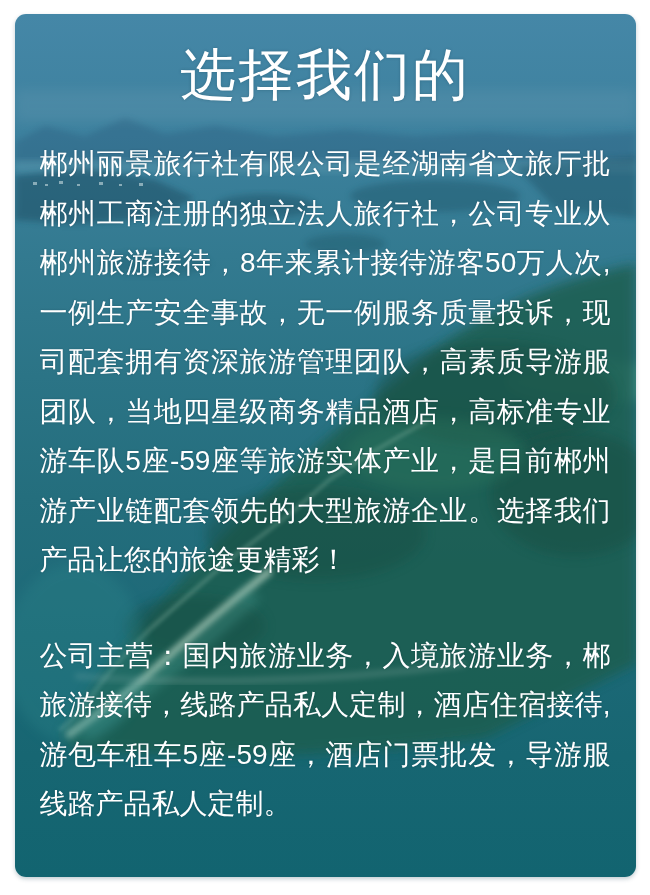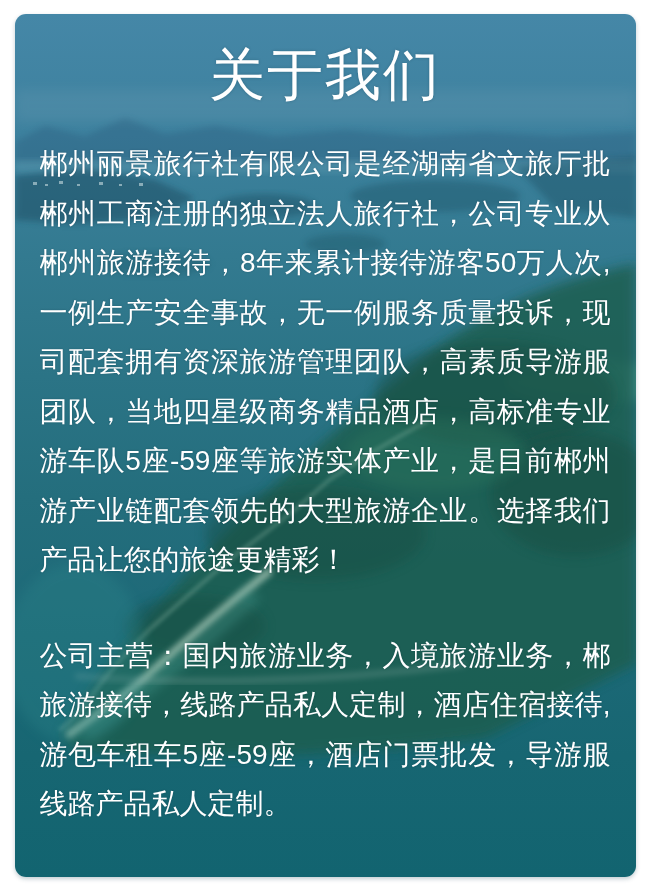--- a/index.html
+++ b/index.html
@@ -125,21 +125,21 @@
       <g>
         <path d="M414,406 C370,430 340,448 314,466 C270,506 240,526 214,546 C184,572 154,598 134,616 C110,640 88,664 74,686 C62,702 50,712 44,716" fill="none" stroke="#9fc6b4" stroke-width="3" opacity="0.4" filter="url(#b2)"></path>
         <path d="M256,556 C216,588 176,622 134,660 C110,682 74,706 52,722" fill="none" stroke="#c2dcc9" stroke-width="7" opacity="0.7" filter="url(#b3)"></path>
         <path d="M240,580 C190,626 126,680 70,720" fill="none" stroke="#55aca0" stroke-width="14" opacity="0.32" filter="url(#b6)"></path>
         <path d="M60,662 C160,670 300,670 450,650" fill="none" stroke="#adc3bd" stroke-width="5" opacity="0.28" filter="url(#b3)"></path>
         <ellipse cx="60" cy="640" rx="70" ry="90" fill="#2e8a8e" opacity="0.28" filter="url(#b6)"></ellipse>
       </g>
     </svg>
 
     <div class="content">
-      <h1 class="title">关于我们</h1>
+      <h1 class="title">选择我们的</h1>
 
       <div class="para">
         <div class="ln">郴州丽景旅行社有限公司是经湖南省文旅厅批准</div>
         <div class="ln">郴州工商注册的独立法人旅行社，公司专业从事</div>
         <div class="ln">郴州旅游接待，8年来累计接待游客50万人次,无</div>
         <div class="ln">一例生产安全事故，无一例服务质量投诉，现公</div>
         <div class="ln">司配套拥有资深旅游管理团队，高素质导游服务</div>
         <div class="ln">团队，当地四星级商务精品酒店，高标准专业旅</div>
         <div class="ln">游车队5座-59座等旅游实体产业，是目前郴州旅</div>
         <div class="ln">游产业链配套领先的大型旅游企业。选择我们的</div>

